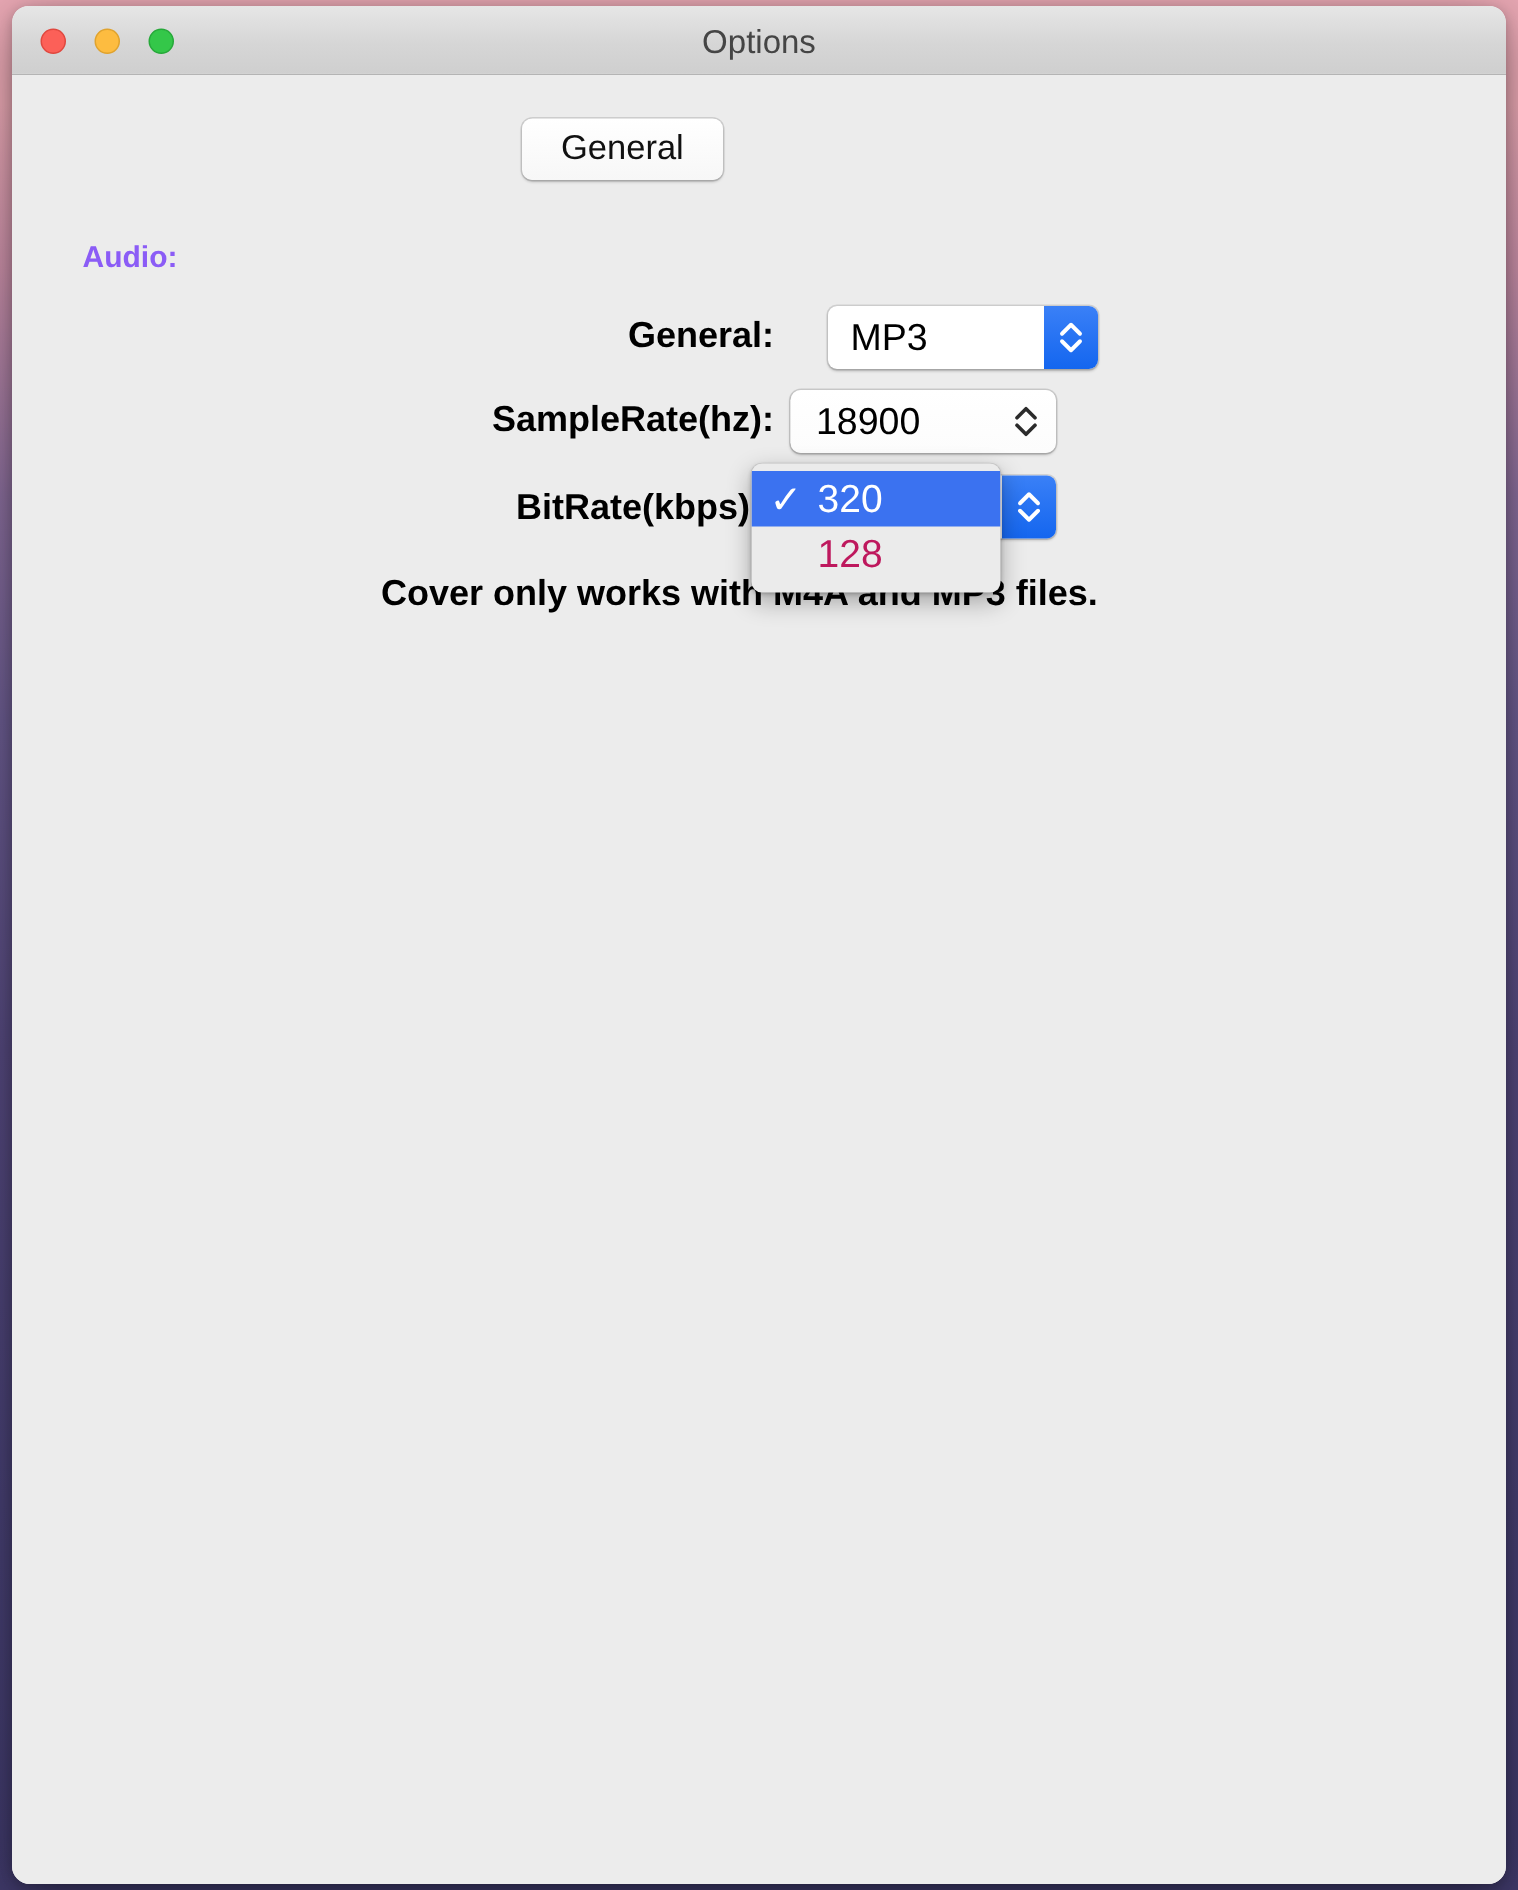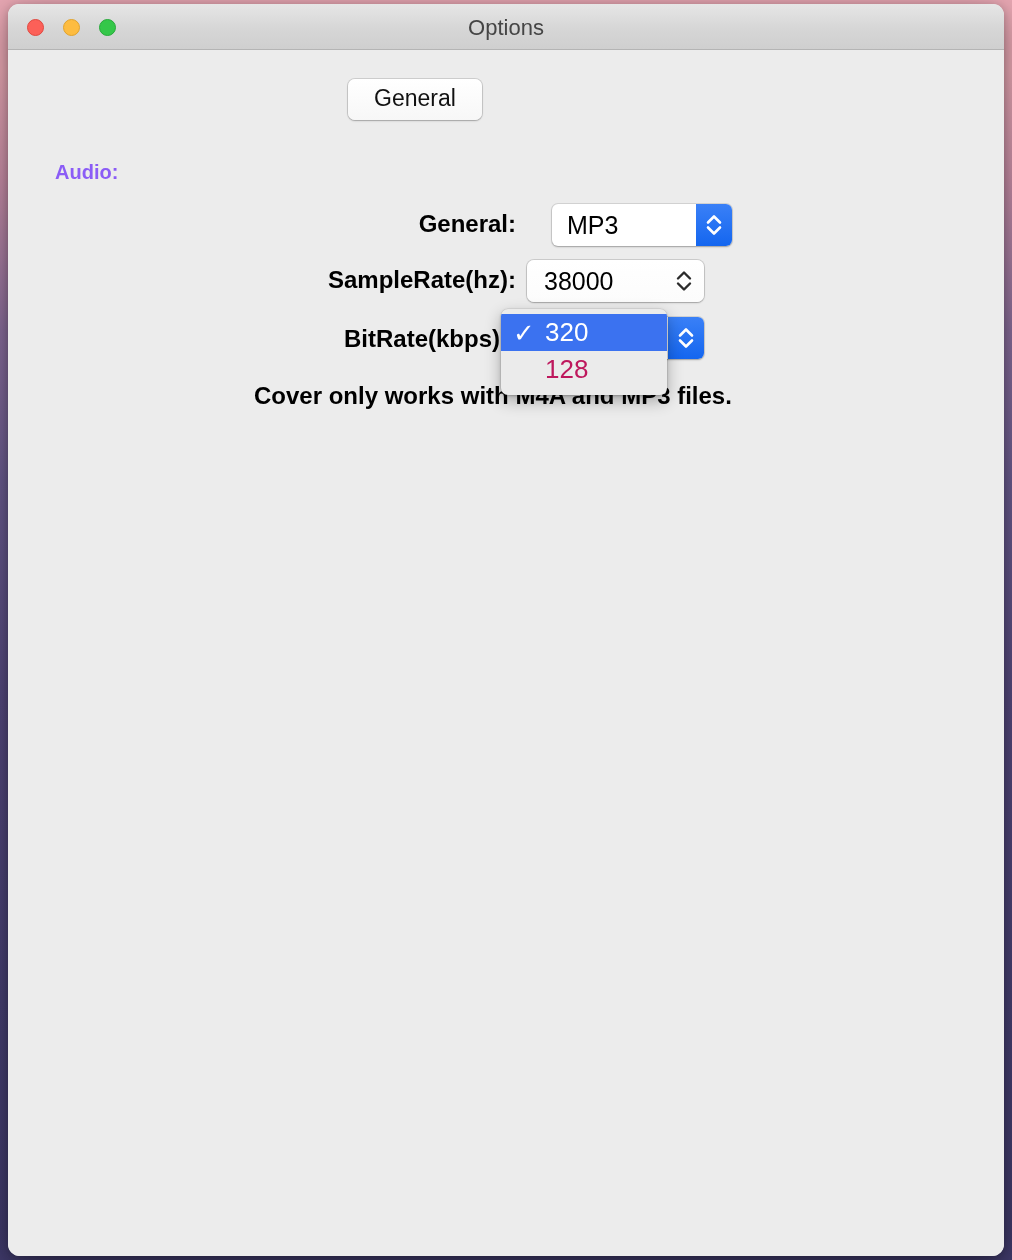--- a/index.html
+++ b/index.html
@@ -266,21 +266,21 @@
           <path d="M4 10.5 L10 4.5 L16 10.5" fill="none" stroke="#ffffff" stroke-width="2.6" stroke-linecap="round" stroke-linejoin="round"></path>
           <path d="M4 15.5 L10 21.5 L16 15.5" fill="none" stroke="#ffffff" stroke-width="2.6" stroke-linecap="round" stroke-linejoin="round"></path>
         </svg>
       </div>
     </div>
 
     <div class="row" id="row-samplerate">
       <div class="row-label">SampleRate(hz):</div>
     </div>
     <div class="combo-field">
-      <div class="value">38000</div>
+      <div class="value">18900</div>
       <div class="stepper-plain">
         <svg class="chev" width="20" height="26" viewBox="0 0 20 26">
           <path d="M4 10.5 L10 4.5 L16 10.5" fill="none" stroke="#2b2b2b" stroke-width="2.4" stroke-linecap="round" stroke-linejoin="round"></path>
           <path d="M4 15.5 L10 21.5 L16 15.5" fill="none" stroke="#2b2b2b" stroke-width="2.4" stroke-linecap="round" stroke-linejoin="round"></path>
         </svg>
       </div>
     </div>
 
     <div class="row" id="row-bitrate">
       <div class="row-label">BitRate(kbps):</div>

